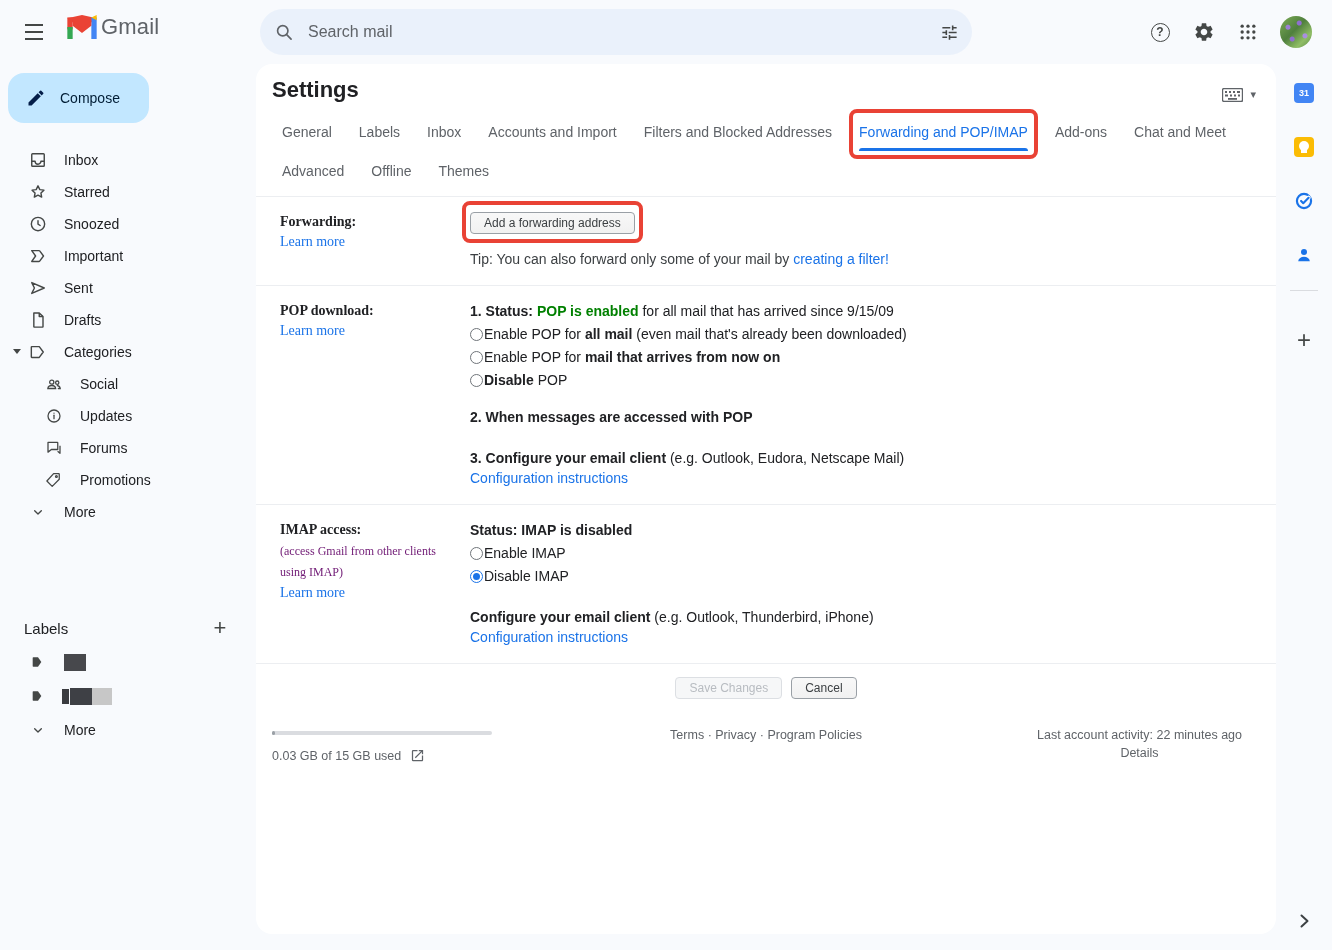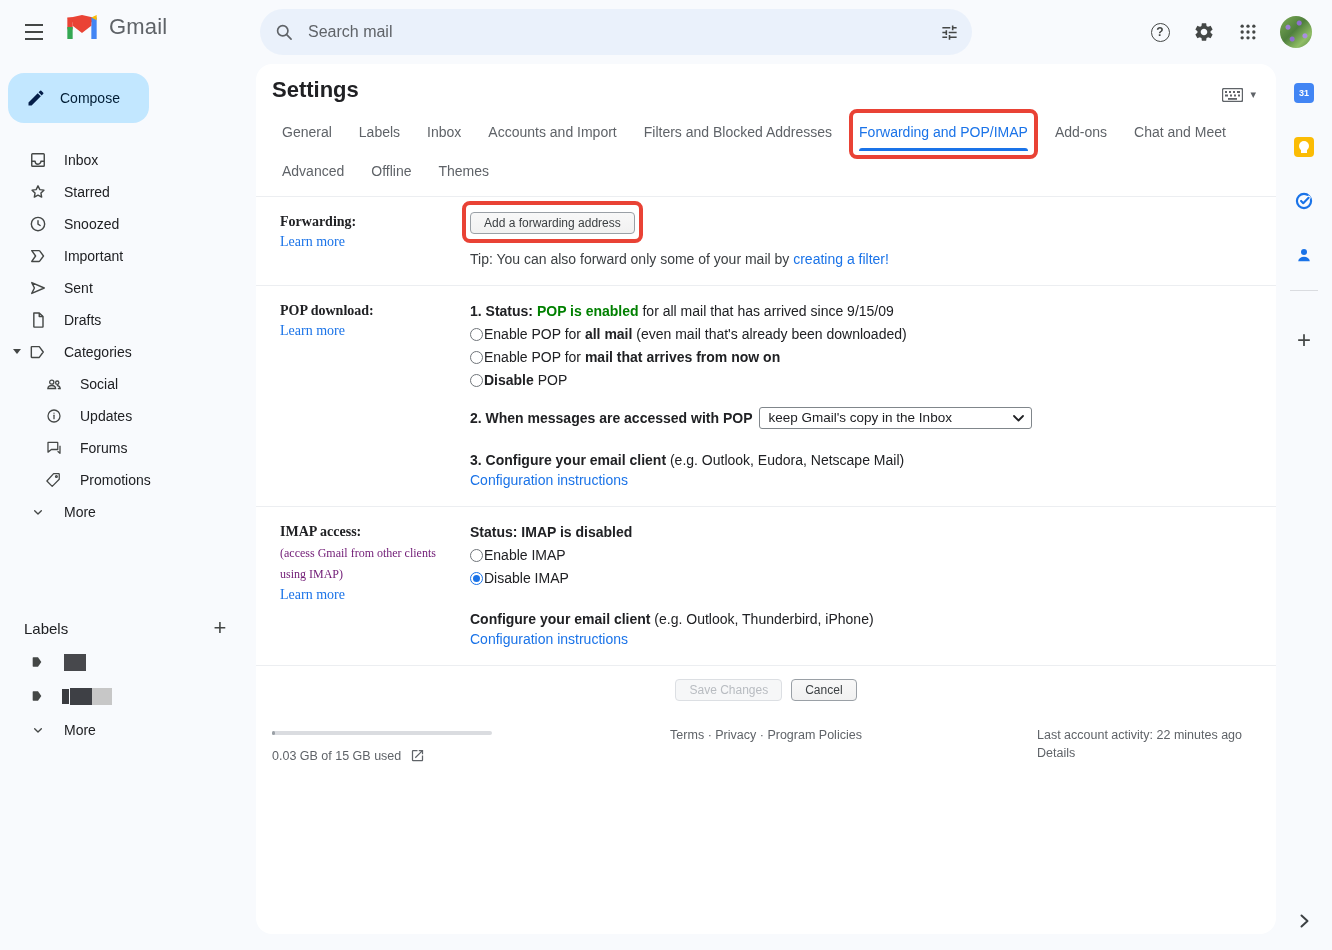--- a/index.html
+++ b/index.html
@@ -8,21 +8,21 @@
     font-family:"Liberation Sans","DejaVu Sans",sans-serif;
     background:#f8fafd; color:#202124; position:relative; overflow:hidden;
     font-size:14px;
   }
   
   .topbar { position:absolute; left:0; top:0; right:0; height:64px; }
   .hamburger { position:absolute; left:14px; top:12px; width:40px; height:40px;
     border:none; background:transparent; border-radius:50%; cursor:pointer;
     display:flex; flex-direction:column; align-items:center; justify-content:center; }
   .hamburger i { display:block; width:18px; height:2px; background:#444746; margin:2.5px 0; }
-  .brand { position:absolute; left:66px; top:14px; display:flex; align-items:center; gap:11px; cursor:pointer; }
+  .brand { position:absolute; left:66px; top:14px; display:flex; align-items:center; gap:3px; cursor:pointer; }
   .brand-text { font-size:22px; color:#5f6368; letter-spacing:.2px; }
   .search { position:absolute; left:260px; top:9px; width:712px; height:46px;
     background:#eaf1fb; border-radius:23px; display:flex; align-items:center; }
   .search .mag { width:48px; height:46px; border:none; background:transparent; display:flex; align-items:center; justify-content:center; cursor:pointer; }
   .search input { flex:1; border:none; background:transparent; outline:none; font-size:16px;
     color:#202124; font-family:inherit; }
   .search input::placeholder { color:#5f6368; }
   .search .tune { width:46px; height:46px; border:none; background:transparent; display:flex; align-items:center; justify-content:center; cursor:pointer; }
   .tb-btn { position:absolute; top:12px; width:40px; height:40px; border:none; background:transparent;
     border-radius:50%; display:flex; align-items:center; justify-content:center; cursor:pointer; color:#444746; }
@@ -96,21 +96,21 @@
   .select-like { display:inline-flex; width:273px; height:22px; margin-left:7px; background:#fff;
     border:1px solid #80868b; border-radius:3px; align-items:center; justify-content:space-between;
     padding:0 7px 0 8px; font-size:13.5px; cursor:pointer; }
   .q3 { margin-top:21px; }
   .actions { border-top:1px solid #eceef1; padding:13px 0 10px; text-align:center; display:flex; justify-content:center; gap:9px; }
   .card-footer { position:absolute; left:16px; right:16px; top:656px; font-size:12.5px; color:#5f6368; }
   .meter { position:absolute; left:0; top:11px; width:220px; height:4px; background:#dadce0; border-radius:2px; }
   .meter i { position:absolute; left:0; top:0; height:4px; width:3px; background:#9aa0a6; border-radius:2px; }
   .storage { position:absolute; left:0; top:28px; display:flex; align-items:center; gap:9px; }
   .f-center { position:absolute; left:50%; transform:translateX(-50%); top:8px; white-space:nowrap; }
-  .f-right { position:absolute; right:18px; top:8px; text-align:left; }
+  .f-right { position:absolute; right:18px; top:8px; text-align:center; }
   .f-right .details { display:block; margin-top:4px; color:#5f6368; text-decoration:none; cursor:pointer; }
   
   .rightpanel { position:absolute; right:0; top:64px; width:56px; bottom:0; }
   .rp-btn { position:absolute; left:50%; transform:translateX(-50%); width:40px; height:40px; border:none;
     background:transparent; border-radius:50%; display:flex; align-items:center; justify-content:center; cursor:pointer; }
   .rp-divider { position:absolute; left:14px; right:14px; top:226px; height:1px; background:#dadce0; }
   .rp-plus { font-size:24px; color:#444746; font-weight:400; }
   .cal-icon { width:20px; height:20px; background:#4285f4; border-radius:4px; color:#fff;
     font-size:9px; font-weight:700; display:flex; align-items:center; justify-content:center; }
   .keep-icon { width:20px; height:20px; background:#fbbc04; border-radius:4px; position:relative; }
@@ -406,26 +406,20 @@
           <span class="radio"></span>
           <span><span>Enable POP for </span><b>mail that arrives from now on</b></span>
         </div>
         <div class="radio-row">
           <span class="radio"></span>
           <span><b>Disable</b><span> POP</span></span>
         </div>
 
         <div class="q2">
           <b>2. When messages are accessed with POP</b>
-          <span class="select-like">
-            <span>keep Gmail's copy in the Inbox</span>
-            <svg width="11" height="7" viewBox="0 0 11 7">
-                <path d="M1 1l4.5 4.5L10 1" fill="none" stroke="#202124" stroke-width="1.8" stroke-linecap="round" stroke-linejoin="round"></path>
-              </svg>
-          </span>
         </div>
 
         <div class="q3">
           <b>3. Configure your email client</b><span> (e.g. Outlook, Eudora, Netscape Mail)</span>
         </div>
         <div><a class="link">Configuration instructions</a></div>
       </div>
     </section>
 
     <section class="section">

